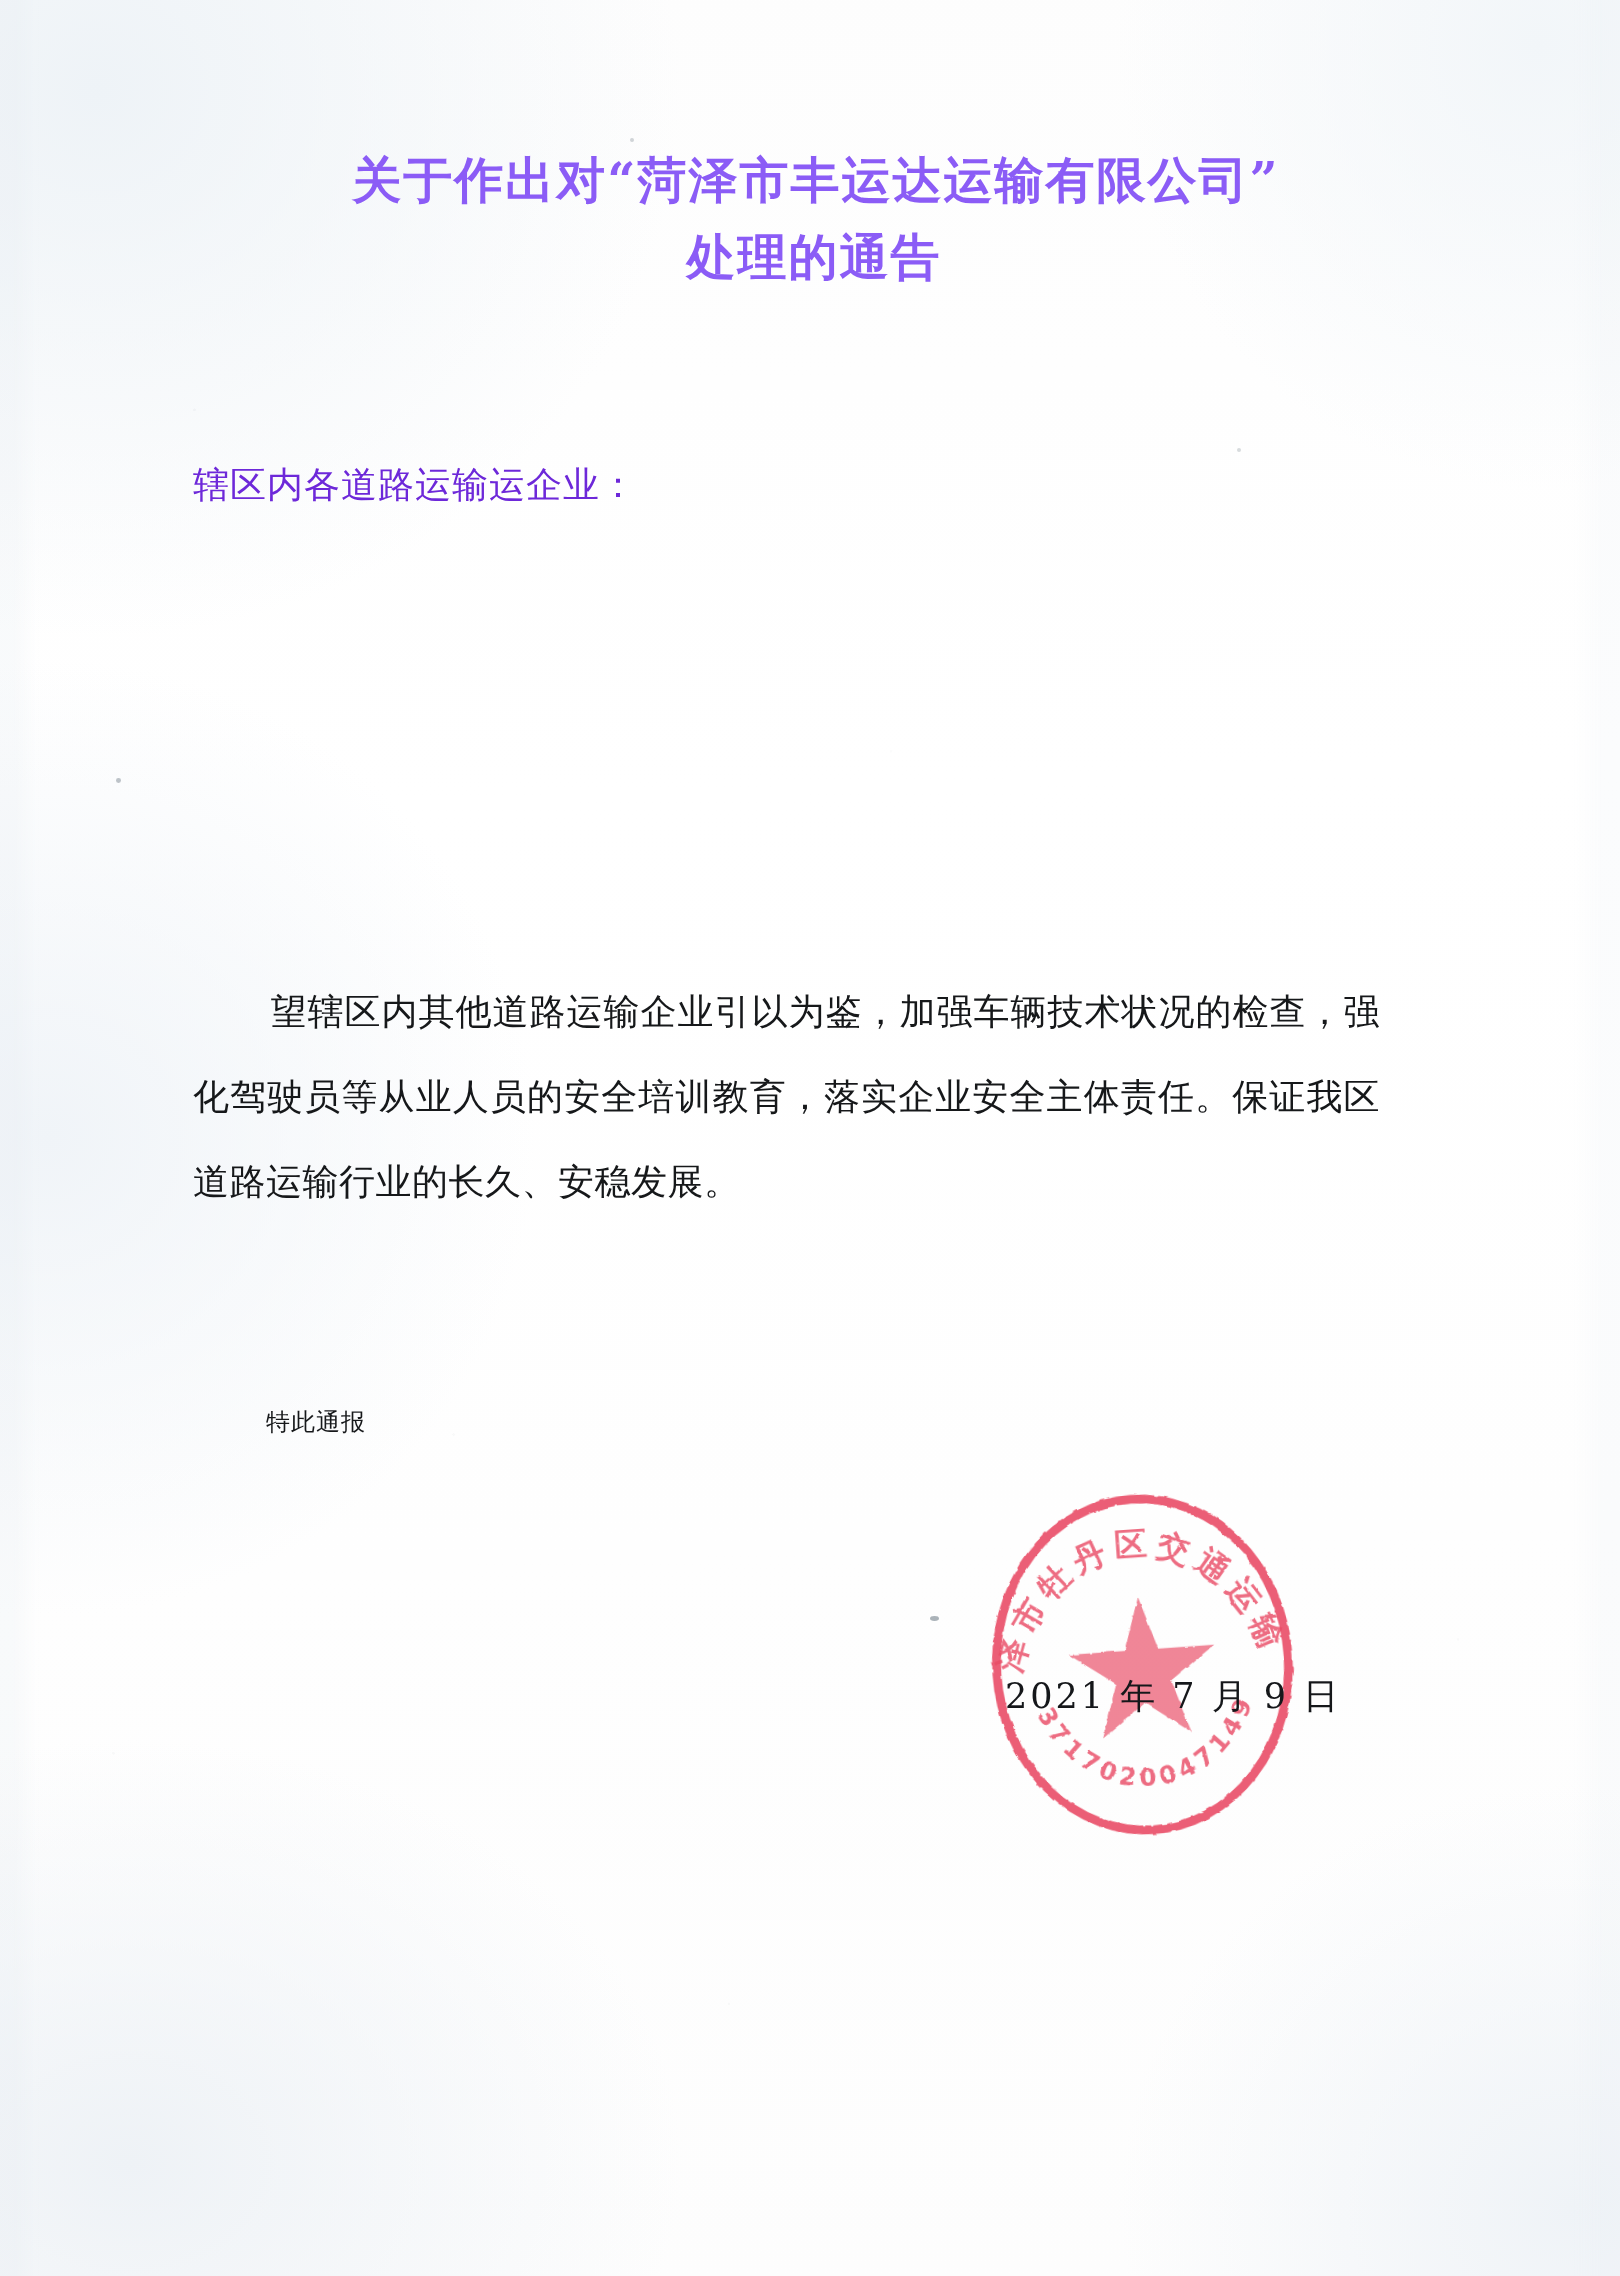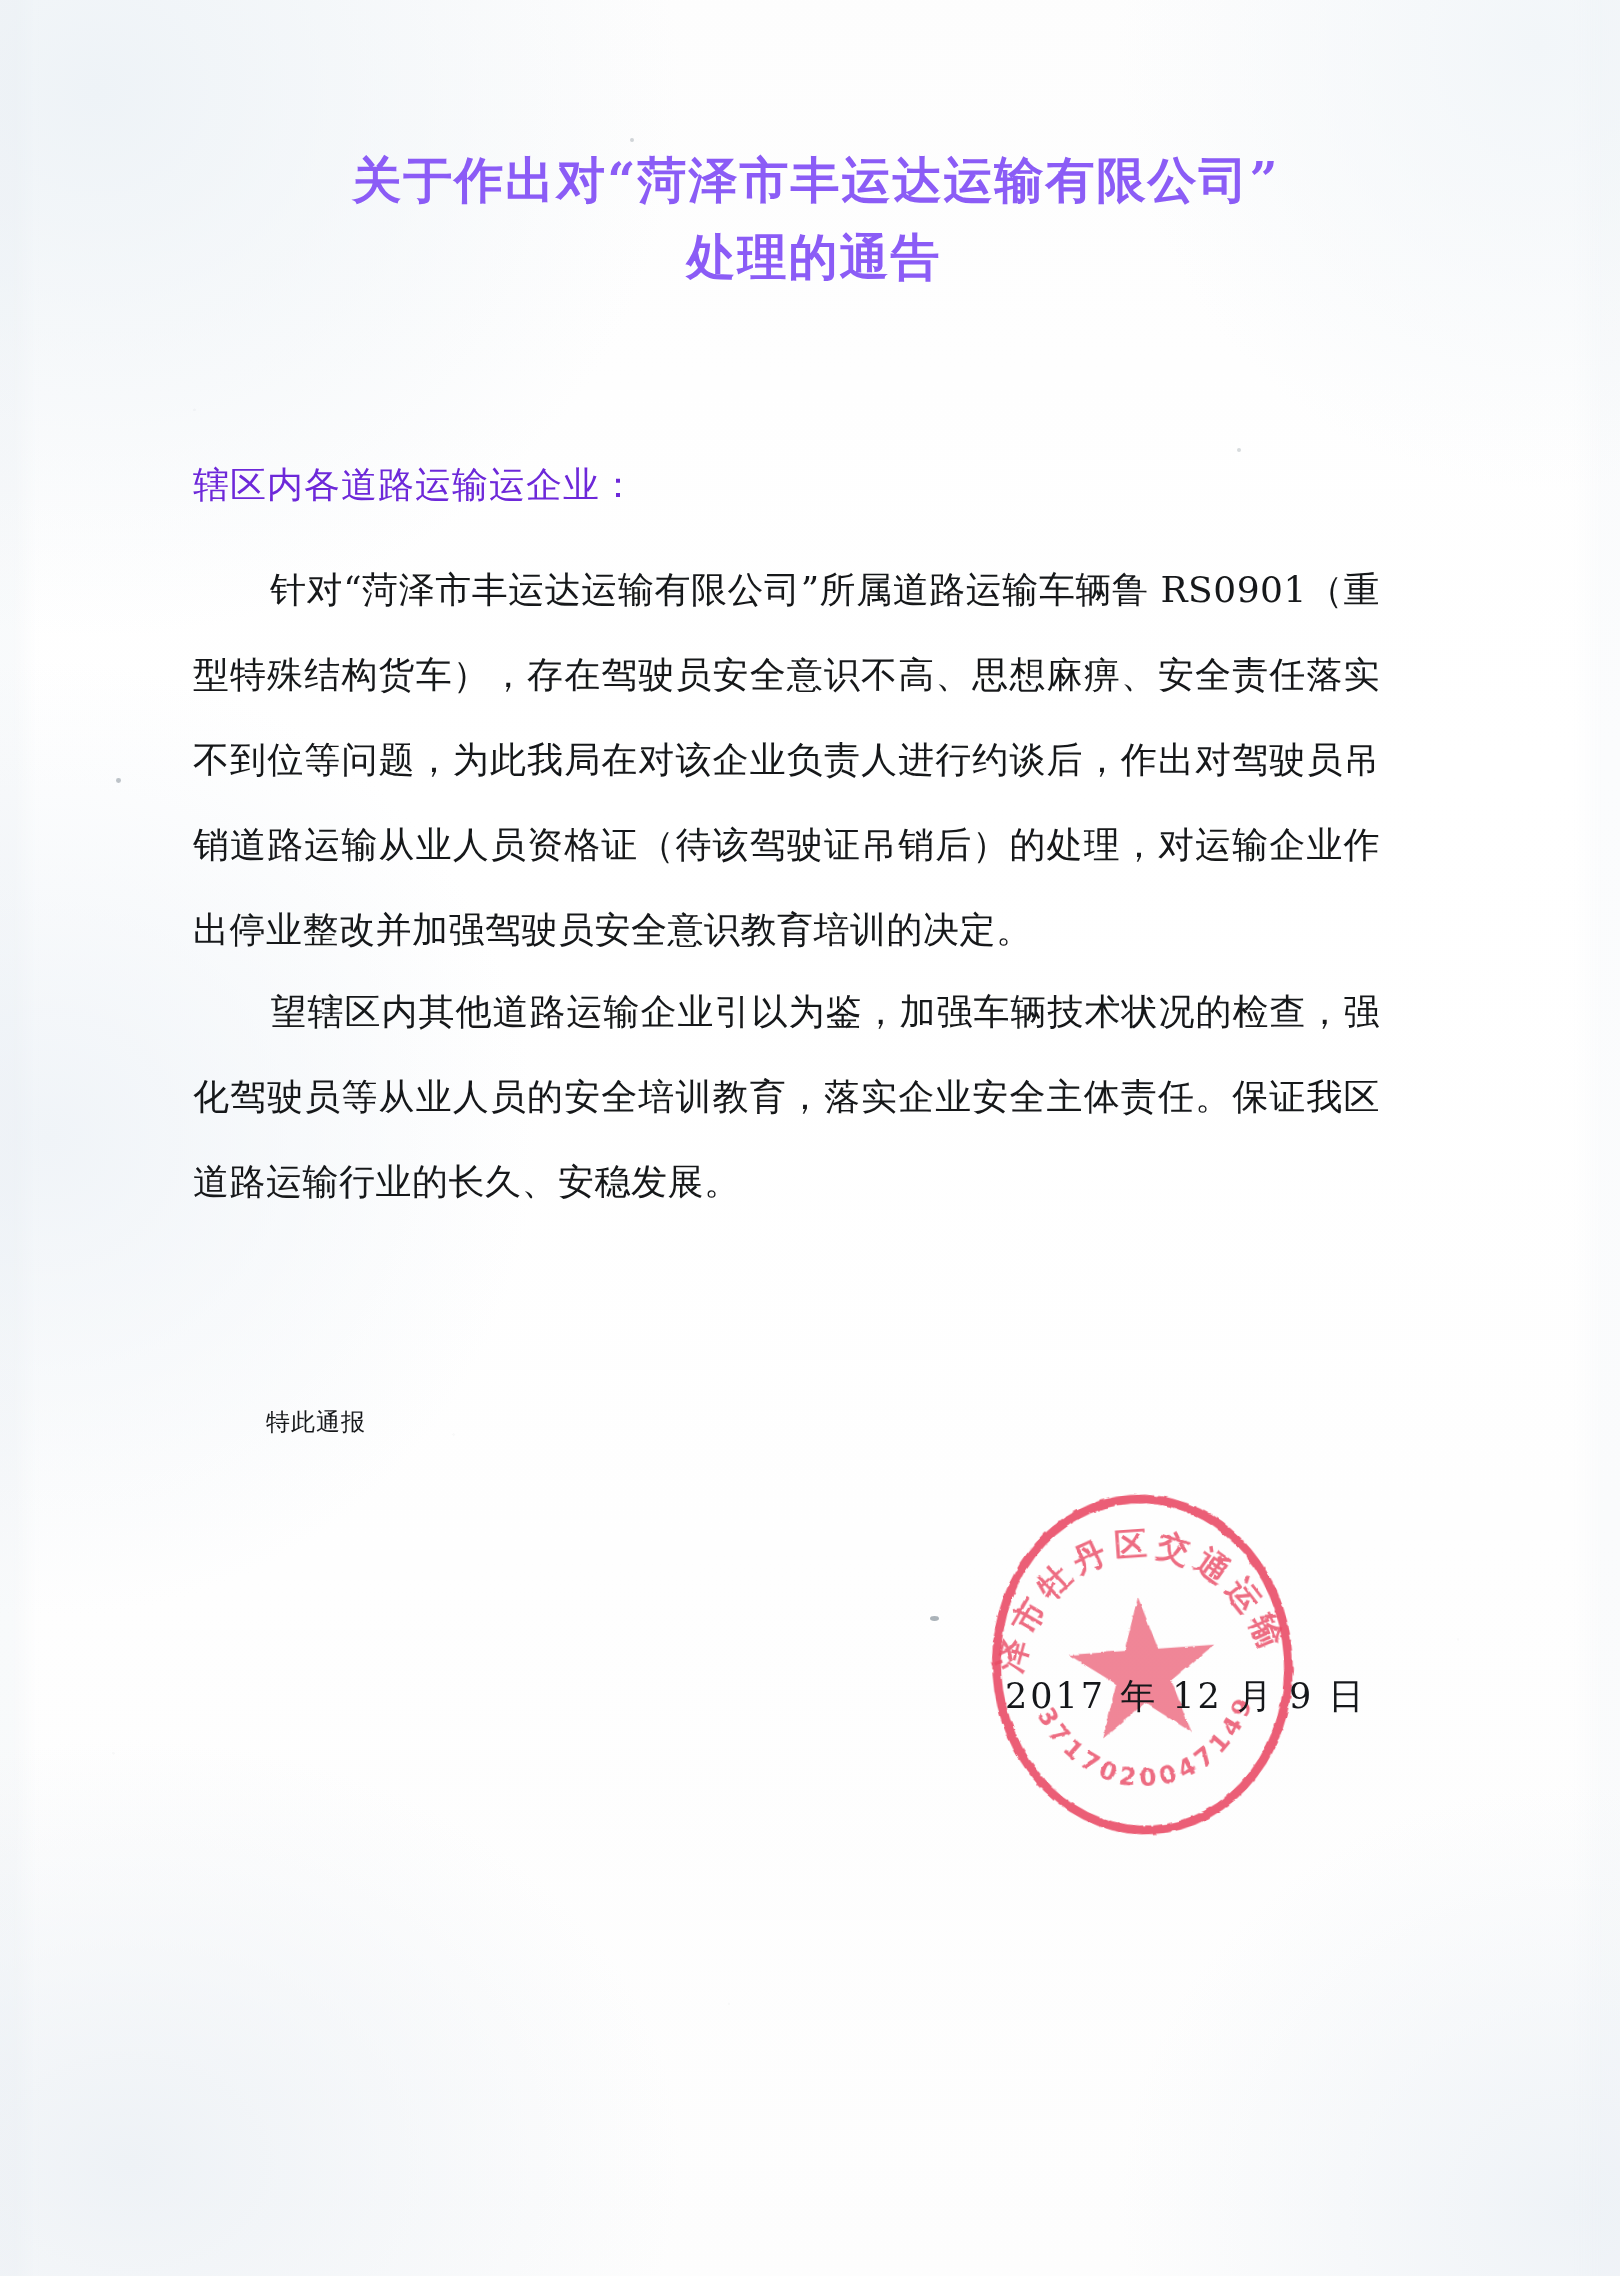--- a/index.html
+++ b/index.html
@@ -121,23 +121,20 @@
 
 <div id="content">
 
   <div class="title-block">
     <div class="title-line l1">关于作出对“菏泽市丰运达运输有限公司”</div>
     <div class="title-line l2">处理的通告</div>
   </div>
 
   <div class="salutation">辖区内各道路运输运企业：</div>
 
-  <div class="para" id="para1">
-    <span class="indent"></span><span>针对“菏泽市丰运达运输有限公司”所属道路运输车辆鲁 RS0901（重型特殊结构货车），存在驾驶员安全意识不高、思想麻痹、安全责任落实不到位等问题，为此我局在对该企业负责人进行约谈后，作出对驾驶员吊销道路运输从业人员资格证（待该驾驶证吊销后）的处理，对运输企业作出停业整改并加强驾驶员安全意识教育培训的决定。</span>
-  </div>
 
   <div class="para" id="para2">
     <span class="indent"></span><span>望辖区内其他道路运输企业引以为鉴，加强车辆技术状况的检查，强化驾驶员等从业人员的安全培训教育，落实企业安全主体责任。保证我区道路运输行业的长久、安稳发展。</span>
   </div>
 
   <div class="closing">特此通报</div>
 
   <div id="seal-wrap">
     <svg width="345" height="345" viewBox="0 0 350 350" xmlns="http://www.w3.org/2000/svg">
       <defs>
@@ -166,21 +163,21 @@
         </text>
       </g>
 
       <g filter="url(#inkRough)" opacity="0.68">
         <polygon fill="#e8415c" points="175,106 192,160 249,160 203,193 220,247 175,214 130,247 147,193 101,160 158,160"></polygon>
       </g>
     </svg>
   </div>
 
   <div class="sign-block">
-    <div class="sign-date">2017 年 12 月 9 日</div>
+    <div class="sign-date">2021 年 7 月 9 日</div>
   </div>
 
   <div class="fleck" style="left:116px;top:778px;width:4.9px;height:4.9px;"></div>
   <div class="fleck" style="left:930px;top:1616px;width:8.9px;height:4.9px;opacity:.65;"></div>
   <div class="fleck" style="left:630px;top:138px;width:3.9px;height:3.9px;opacity:.35;"></div>
   <div class="fleck" style="left:1237px;top:448px;width:3.9px;height:3.9px;opacity:.3;"></div>
 </div>
 
 
 </body></html>

